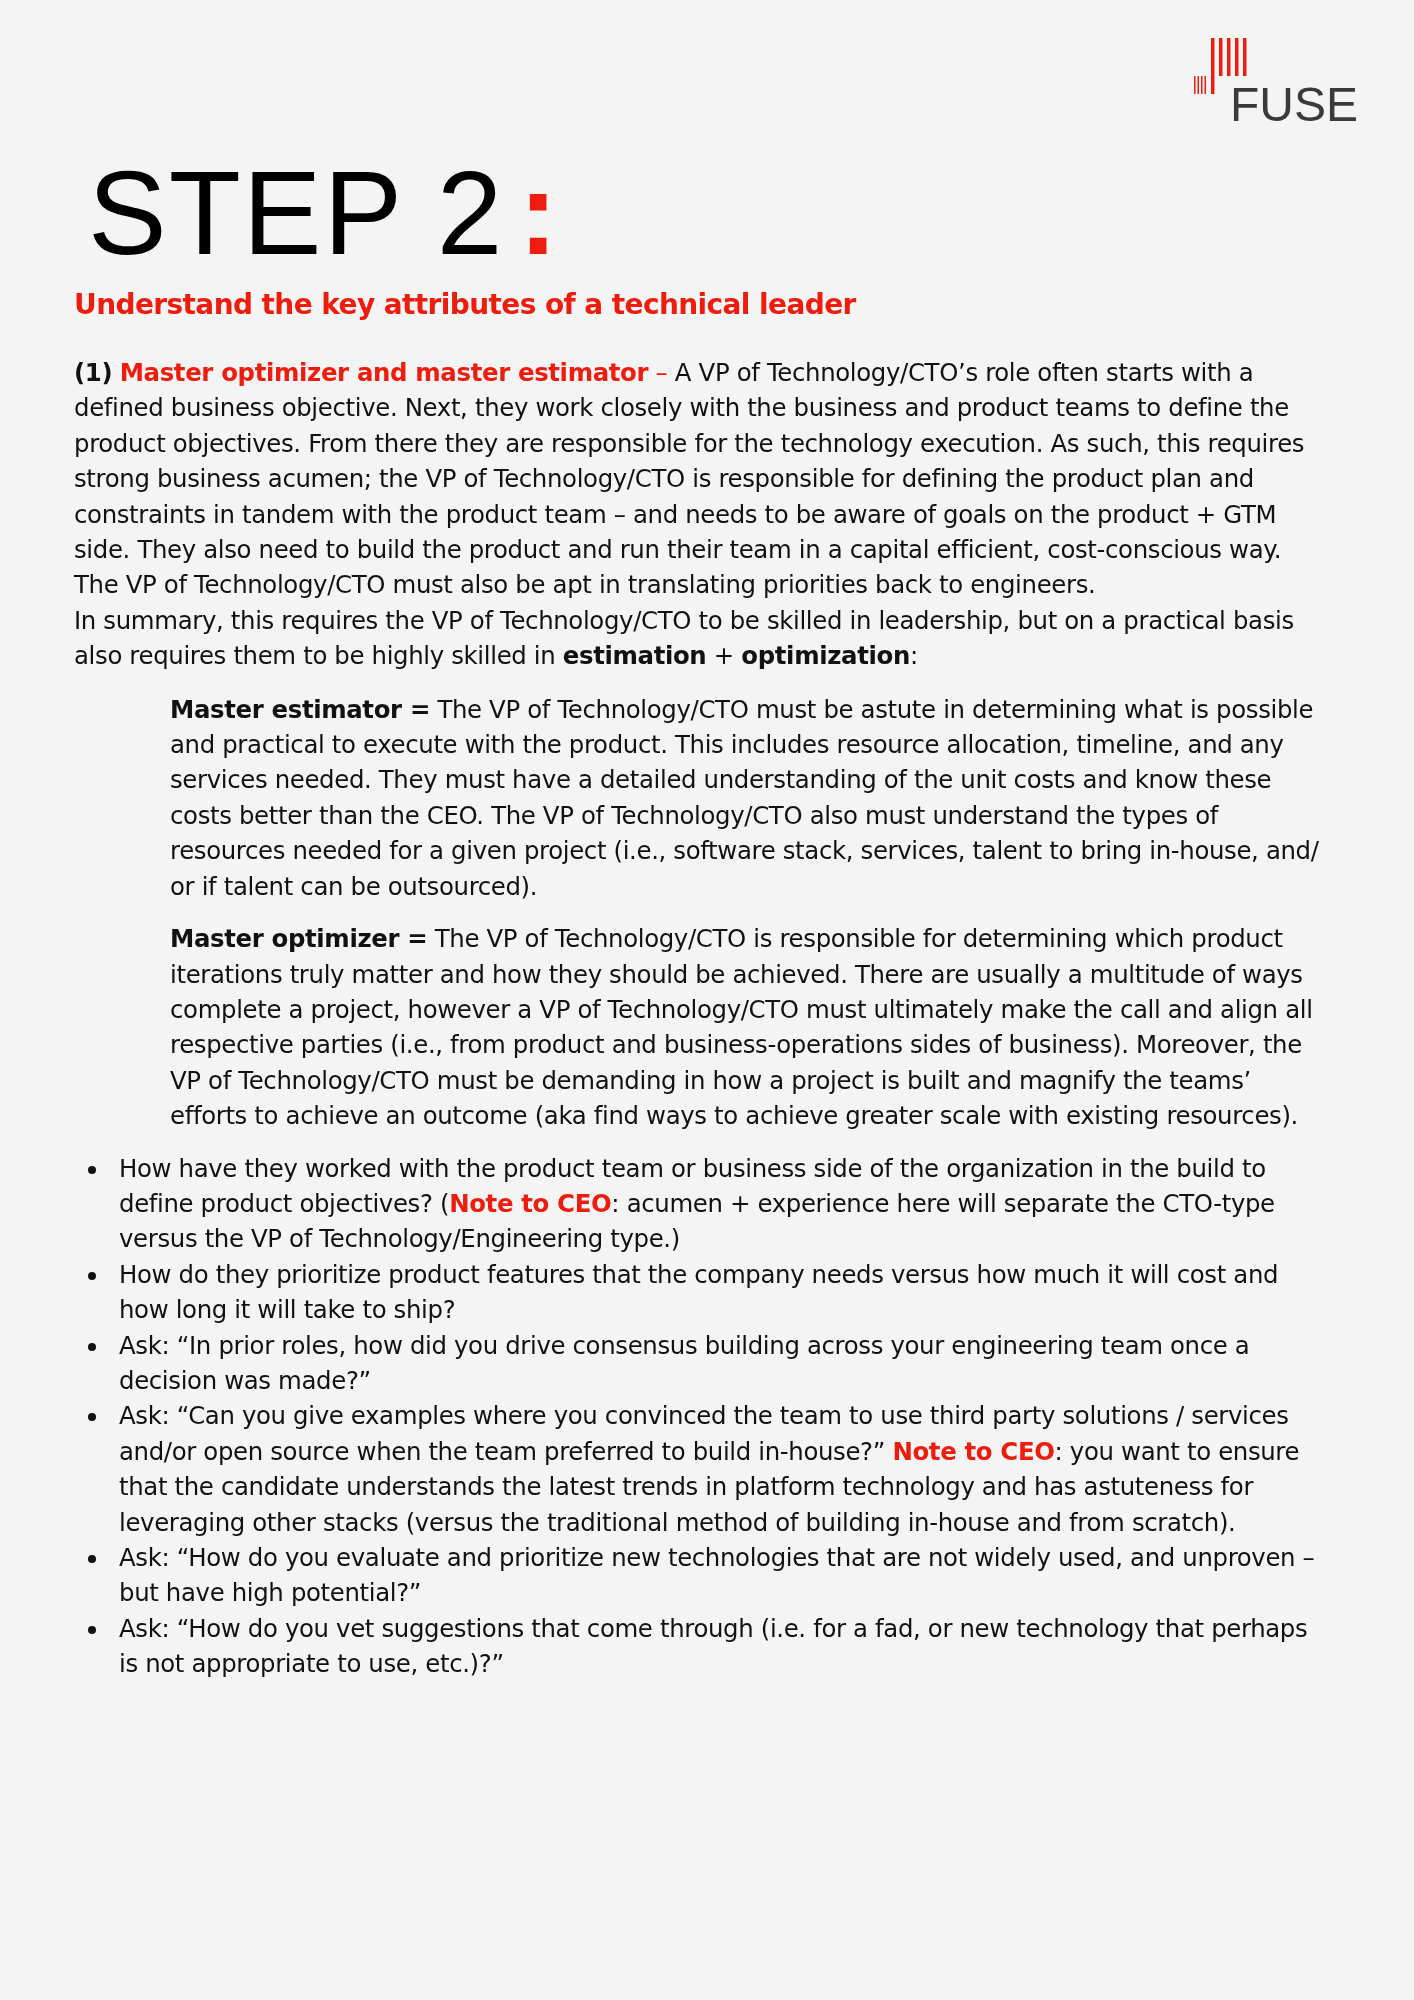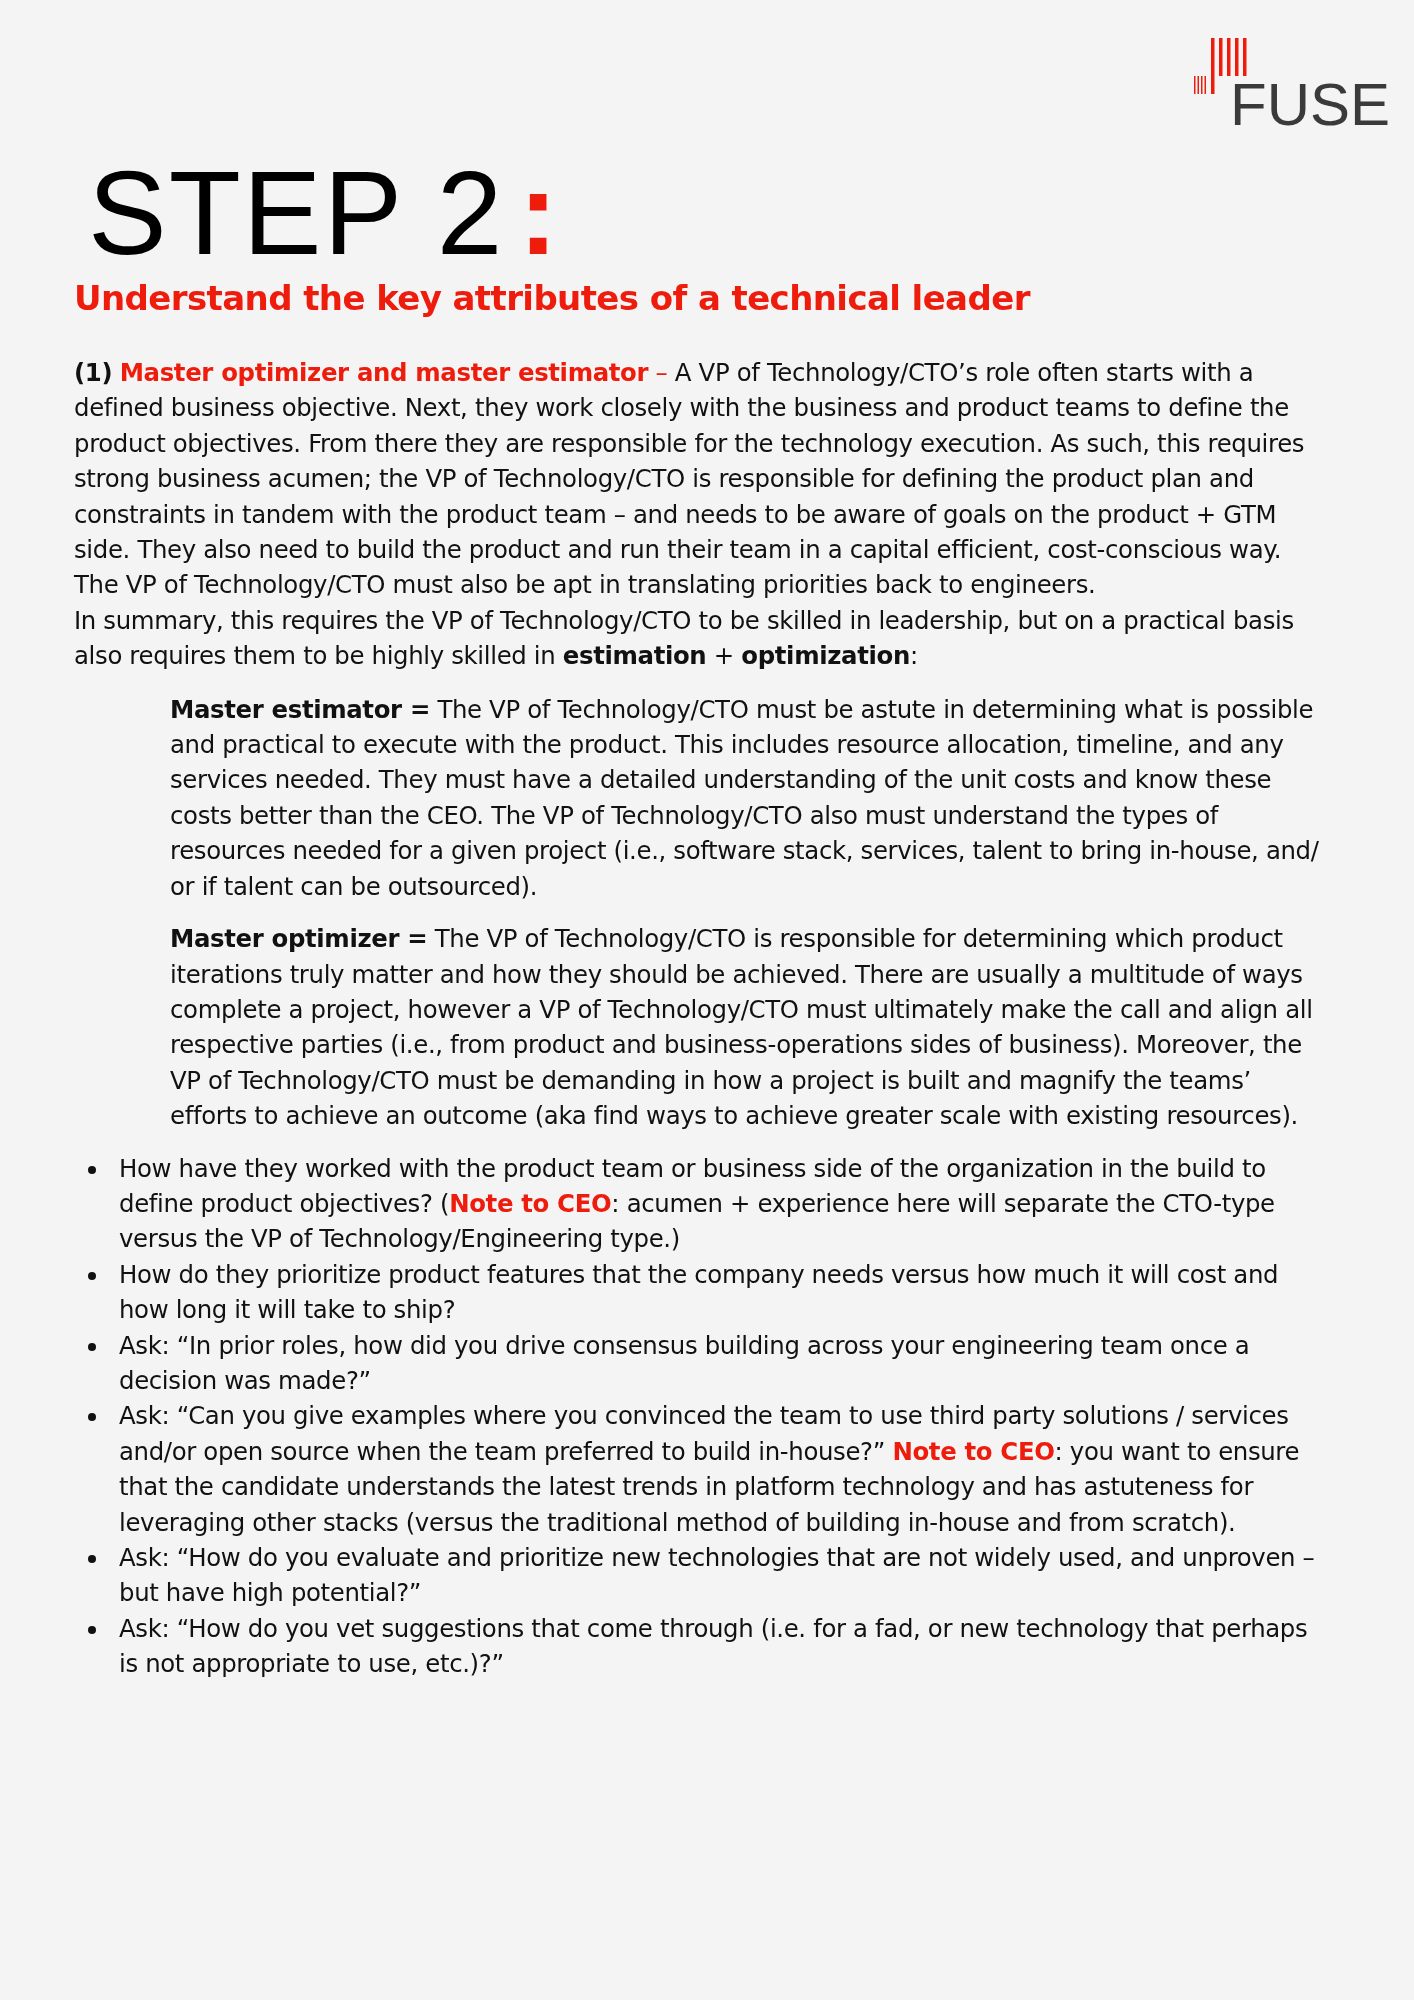--- a/index.html
+++ b/index.html
@@ -11,32 +11,32 @@
     position: relative;
     overflow: hidden;
   }
   .logo {
     position: absolute; left: 1194px; top: 38px; width: 160px; height: 90px;
   }
   .logo-bars { position: absolute; left: 0; top: 0; }
   .logo-text {
     position: absolute; left: 36px; top: 45px;
     font-family: "Liberation Sans", sans-serif;
-    font-size: 60px; color: #3a3a3a; letter-spacing: 0px; line-height: 44px;
+    font-size: 48px; color: #3a3a3a; letter-spacing: 0px; line-height: 44px;
   }
   .step-title {
     position: absolute; left: 88px; top: 148px;
     font-family: "Liberation Sans", sans-serif;
     font-size: 118px; line-height: 130px; color: #000; letter-spacing: 2px;
     margin: 0; font-weight: normal;
   }
   .step-title .colon { color: #ee1c0c; font-weight: bold; margin-left: 14px; }
   .subtitle {
-    position: absolute; left: 74px; top: 276px;
-    font-size: 34px; line-height: 44px; color: #ee1c0c; font-weight: bold;
+    position: absolute; left: 74px; top: 283px;
+    font-size: 28px; line-height: 44px; color: #ee1c0c; font-weight: bold;
     margin: 0; letter-spacing: -0.6px;
   }
   .content {
     position: absolute; left: 74px; top: 355px; width: 1250px;
     font-size: 24.4px; line-height: 35.4px; letter-spacing: -0.35px;
   }
   p { margin: 0; }
   .para1 { }
   .para2 { margin-bottom: 18px; }
   .red { color: #ee1c0c; font-weight: bold; }

